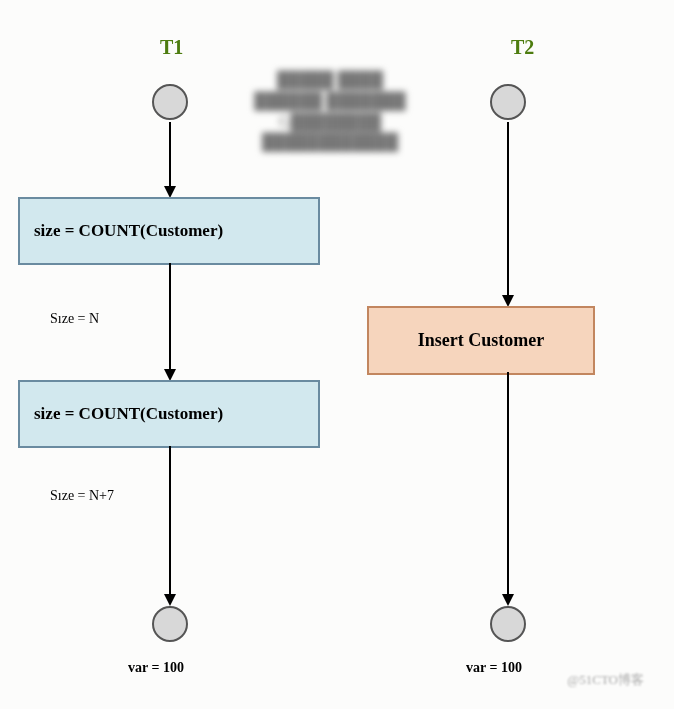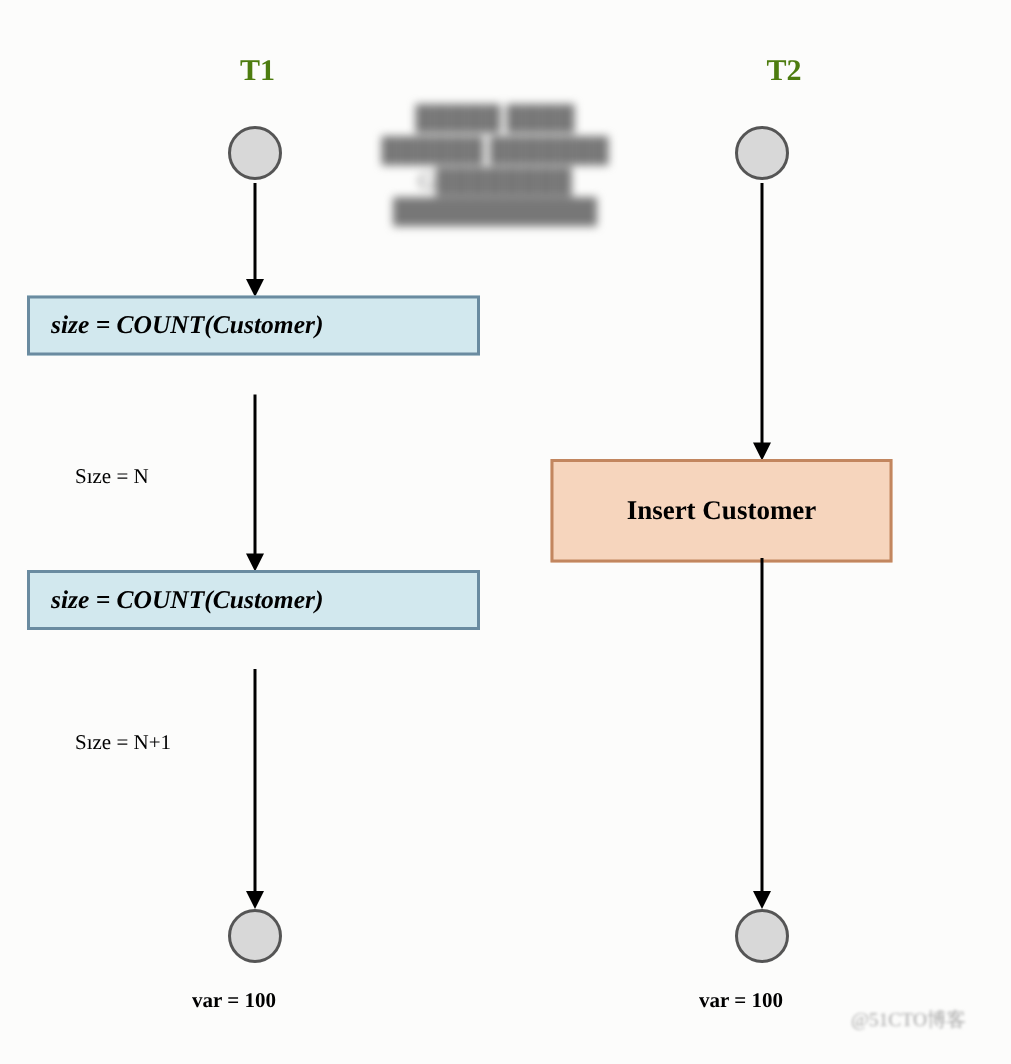--- a/index.html
+++ b/index.html
@@ -35,26 +35,25 @@
     width: 0;
     height: 0;
     border-left: 6px solid transparent;
     border-right: 6px solid transparent;
     border-top: 12px solid #000;
   }
   .box-blue {
     position: absolute;
     background: #d2e8ee;
     border: 2px solid #6a8ba0;
-    padding: 8px 14px;
+    padding: 22px 14px;
     font-weight: bold;
     font-size: 17px;
     color: #000;
     text-align: left;
-    font-style: italic;
   }
   .box-orange {
     position: absolute;
     background: #f6d5bd;
     border: 2px solid #c2865f;
     padding: 22px 14px;
     font-weight: bold;
     font-size: 18px;
     color: #000;
     text-align: center;
@@ -96,21 +95,21 @@
 <div class="arrow-line" style="left:169px; top:263px; height:108px;"></div>
 <div class="arrow-head" style="left:164px; top:369px;"></div>
 
 <div class="red-label" style="left:50px; top:311px;">Sıze = N</div>
 
 <div class="box-blue" style="left:18px; top:380px; width:302px;">size = COUNT(Customer)</div>
 
 <div class="arrow-line" style="left:169px; top:446px; height:150px;"></div>
 <div class="arrow-head" style="left:164px; top:594px;"></div>
 
-<div class="red-label" style="left:50px; top:488px;">Sıze = N+1</div>
+<div class="red-label" style="left:50px; top:488px;">Sıze = N+7</div>
 
 <div class="circle" style="left:152px; top:606px;"></div>
 
 <div class="red-label bold" style="left:128px; top:660px;">var = 100</div>
 
 <div class="thread-label" style="left:511px; top:36px;">T2</div>
 
 <div class="circle" style="left:490px; top:84px;"></div>
 
 <div class="arrow-line" style="left:507px; top:122px; height:175px;"></div>

